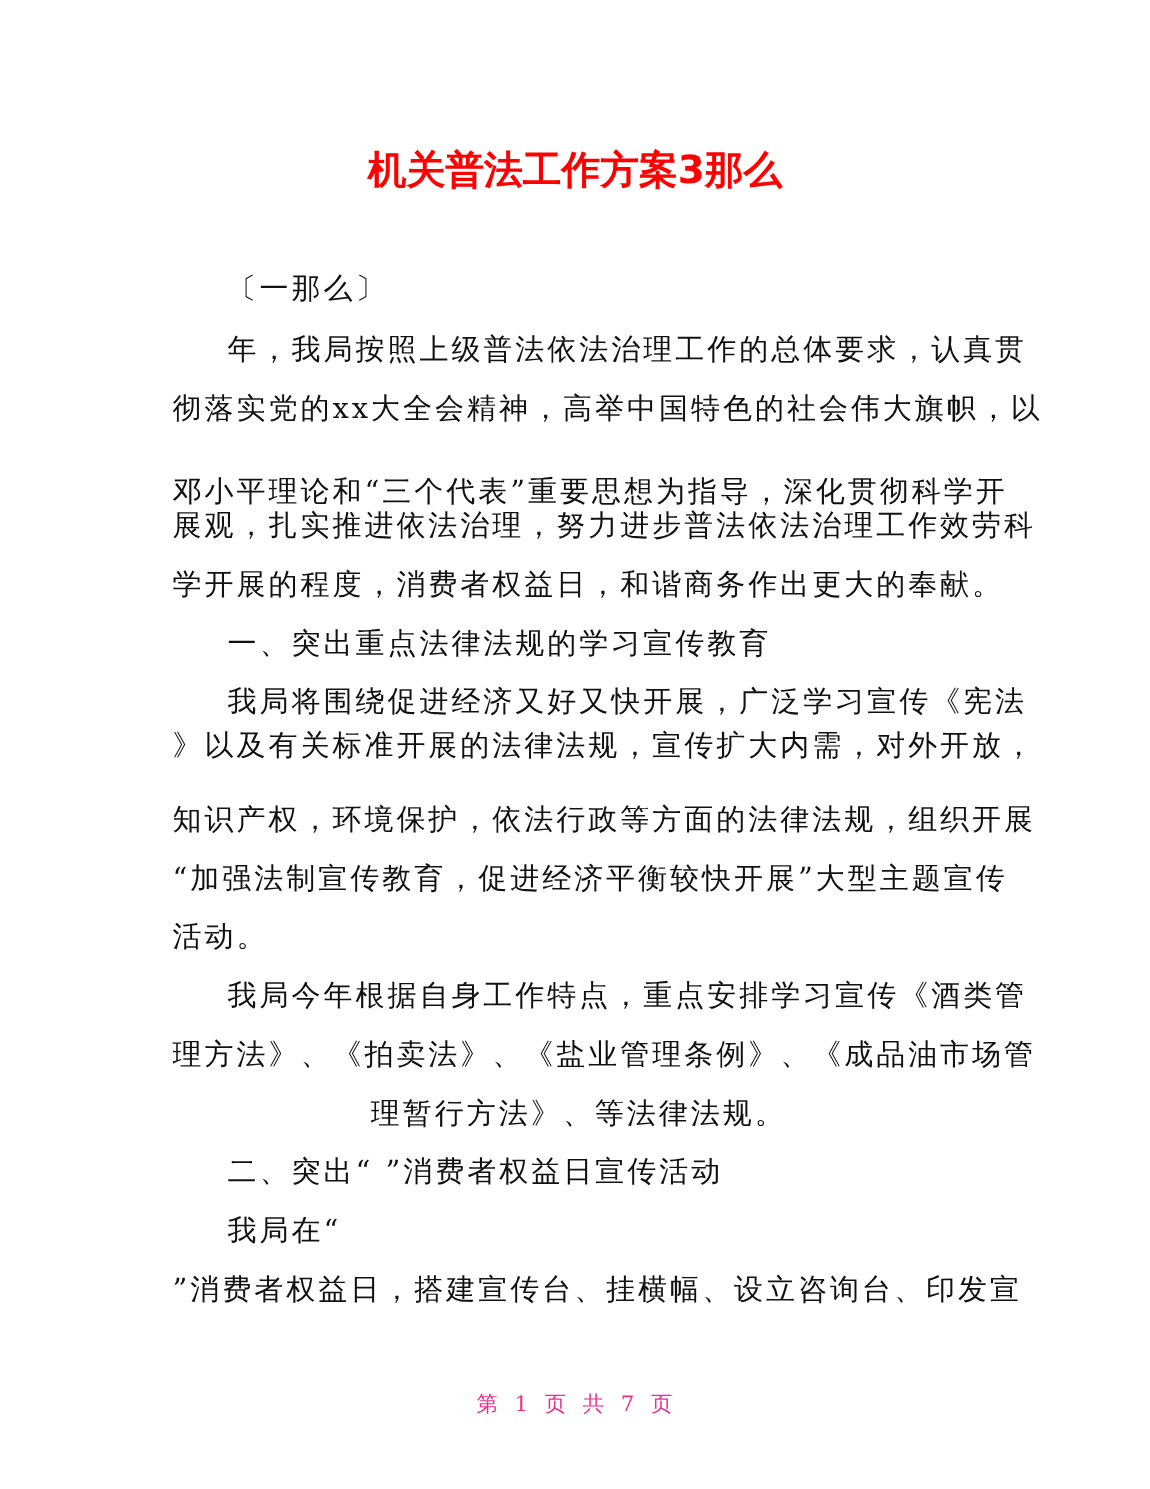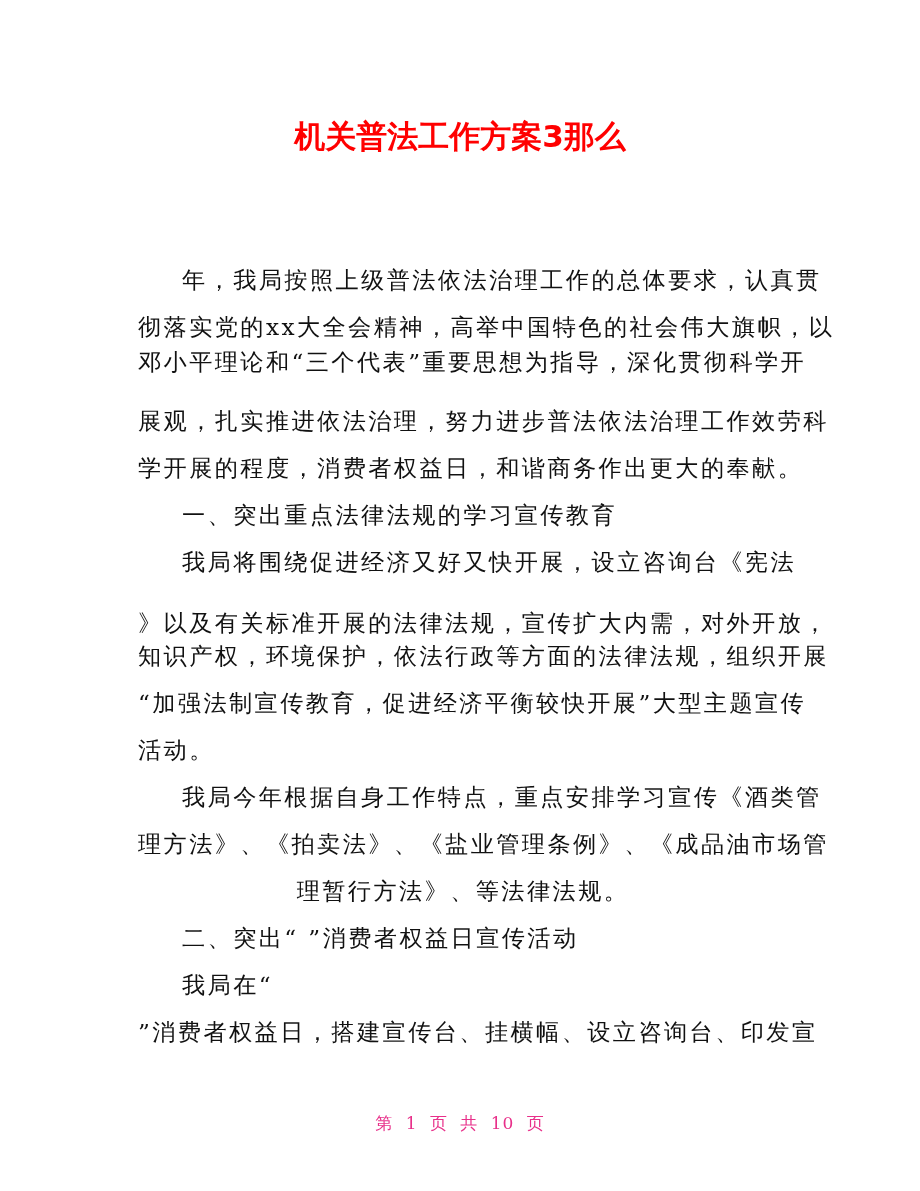--- a/index.html
+++ b/index.html
@@ -21,38 +21,39 @@
     font-family: "DejaVu Serif", serif; font-size: 17px; color: #e8308a;
     word-spacing: 6px; letter-spacing: 1px;
   }
 </style>
 </head>
 <body>
 
 <div class="page">
   <div class="title">机关普法工作方案3那么</div>
 
+  <div class="line indent" style="top:215px;">〔一那么〕</div>
 
   <div class="line indent" style="top:264px;">年，我局按照上级普法依法治理工作的总体要求，认真贯</div>
   <div class="line" style="top:311px;">彻落实党的xx大全会精神，高举中国特色的社会伟大旗帜，以</div>
-  <div class="line" style="top:346px;text-align:right;">邓小平理论和“三个代表”重要思想为指导，深化贯彻科学开</div>
+  <div class="line" style="top:378px;text-align:right;">邓小平理论和“三个代表”重要思想为指导，深化贯彻科学开</div>
   <div class="line" style="top:405px;">展观，扎实推进依法治理，努力进步普法依法治理工作效劳科</div>
   <div class="line" style="top:452px;">学开展的程度，消费者权益日，和谐商务作出更大的奉献。</div>
 
   <div class="line indent" style="top:499px;">一、突出重点法律法规的学习宣传教育</div>
 
-  <div class="line indent" style="top:546px;">我局将围绕促进经济又好又快开展，设立咨询台《宪法</div>
-  <div class="line" style="top:607px;">》以及有关标准开展的法律法规，宣传扩大内需，对外开放，</div>
+  <div class="line indent" style="top:546px;">我局将围绕促进经济又好又快开展，广泛学习宣传《宪法</div>
+  <div class="line" style="top:581px;">》以及有关标准开展的法律法规，宣传扩大内需，对外开放，</div>
   <div class="line" style="top:640px;">知识产权，环境保护，依法行政等方面的法律法规，组织开展</div>
   <div class="line" style="top:687px;">“加强法制宣传教育，促进经济平衡较快开展”大型主题宣传</div>
   <div class="line" style="top:734px;">活动。</div>
 
   <div class="line indent" style="top:781px;">我局今年根据自身工作特点，重点安排学习宣传《酒类管</div>
   <div class="line" style="top:828px;">理方法》、《拍卖法》、《盐业管理条例》、《成品油市场管</div>
   <div class="line" style="top:875px;text-align:center;">理暂行方法》、等法律法规。</div>
 
   <div class="line indent" style="top:922px;">二、突出“ ”消费者权益日宣传活动</div>
 
   <div class="line indent" style="top:969px;">我局在“</div>
   <div class="line" style="top:1016px;text-align:right;">”消费者权益日，搭建宣传台、挂横幅、设立咨询台、印发宣</div>
 
-  <div class="footer">第 1 页 共 10 页</div>
+  <div class="footer">第 1 页 共 7 页</div>
 </div>
 
 </body></html>

